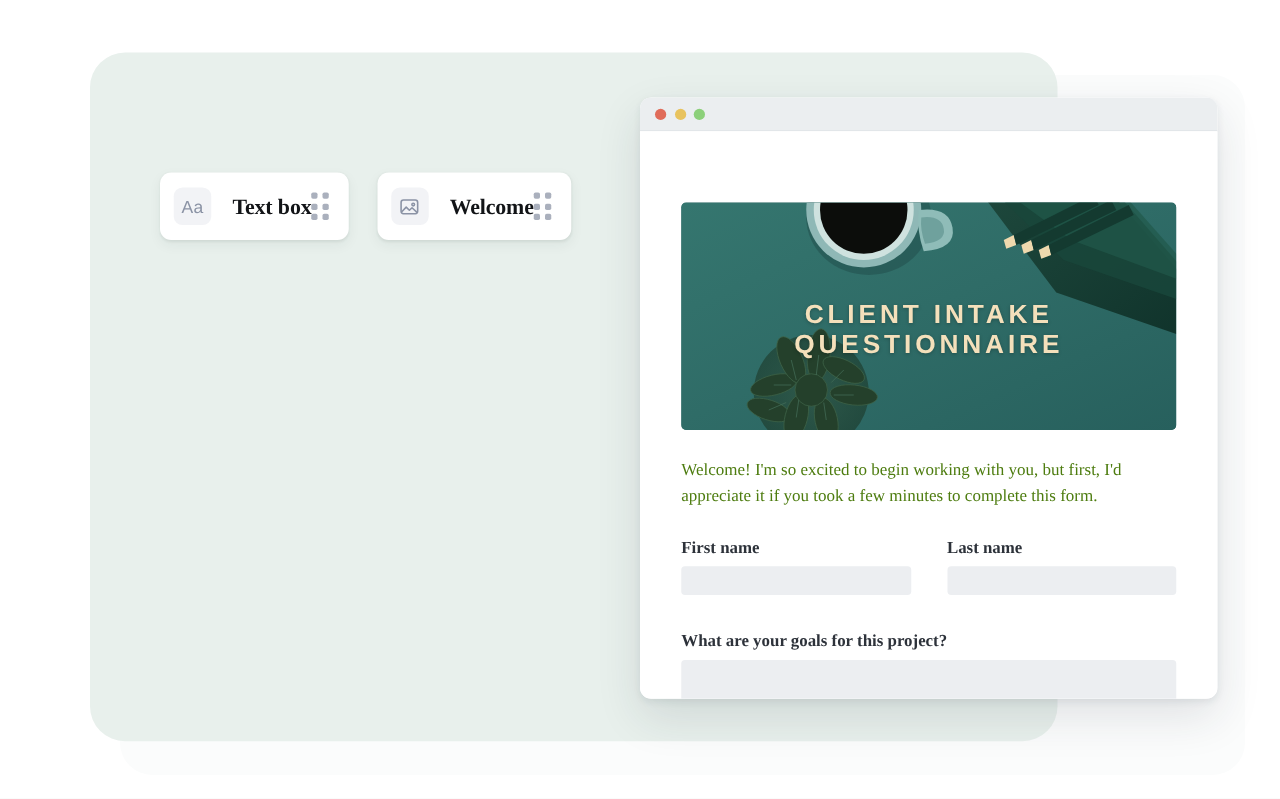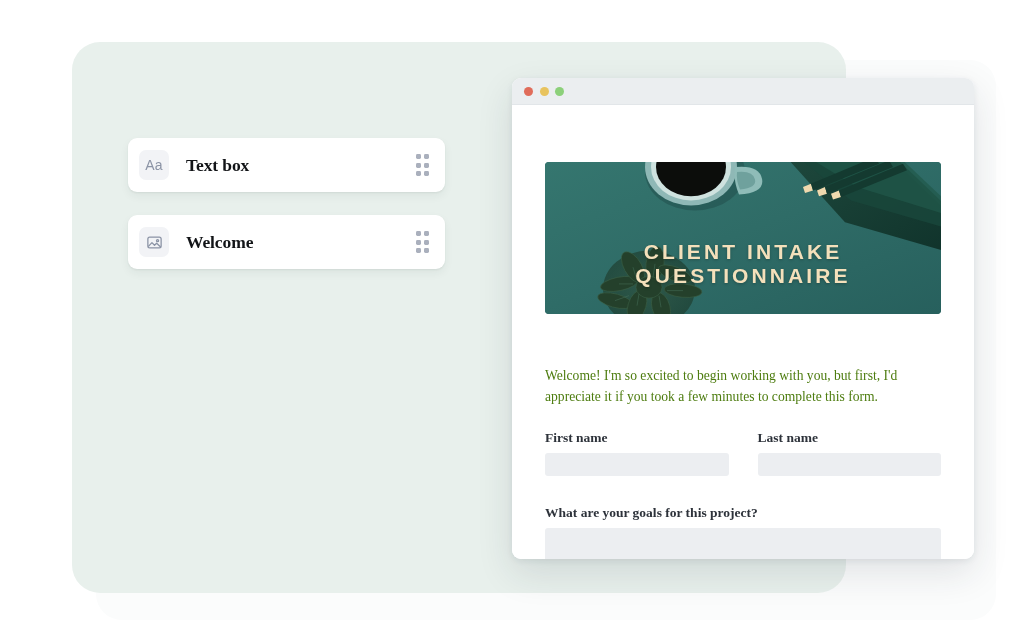--- a/index.html
+++ b/index.html
@@ -38,21 +38,21 @@
     border-radius: 28px;
   }
 
   
   #block-list {
     position: absolute;
     left: 128px;
     top: 138px;
     width: 317px;
     display: flex;
-    flex-direction: column;
+    flex-direction: row;
     gap: 23px;
   }
 
   .block-card {
     position: relative;
     height: 54px;
     background: #ffffff;
     border-radius: 9px;
     display: flex;
     align-items: center;
@@ -138,21 +138,21 @@
     position: relative;
     overflow: hidden;
   }
 
   
   #hero-banner {
     position: absolute;
     left: 33px;
     top: 57px;
     width: 396px;
-    height: 152px;
+    height: 182px;
     border-radius: 4px;
     overflow: hidden;
     background: #2e6a67;
   }
 
   #hero-banner svg { display: block; width: 100%; height: 100%; }
 
   #hero-title {
     position: absolute;
     left: 0;

